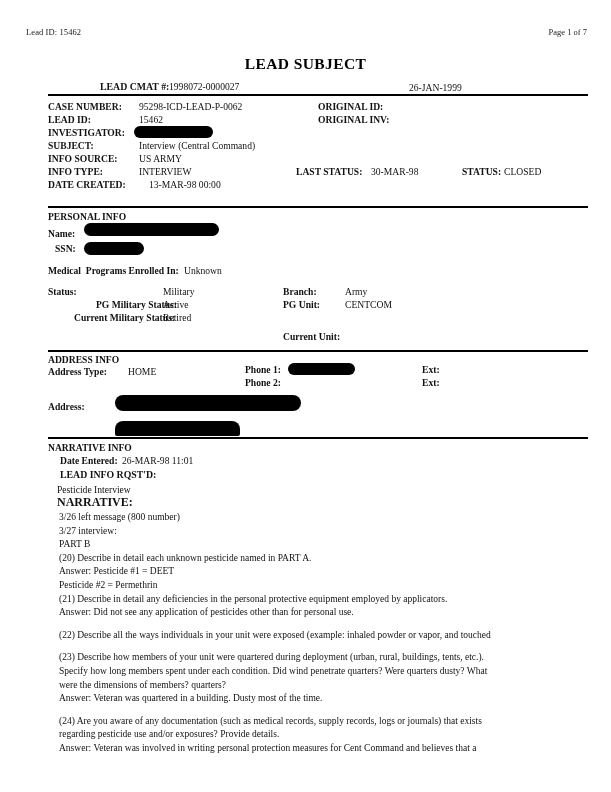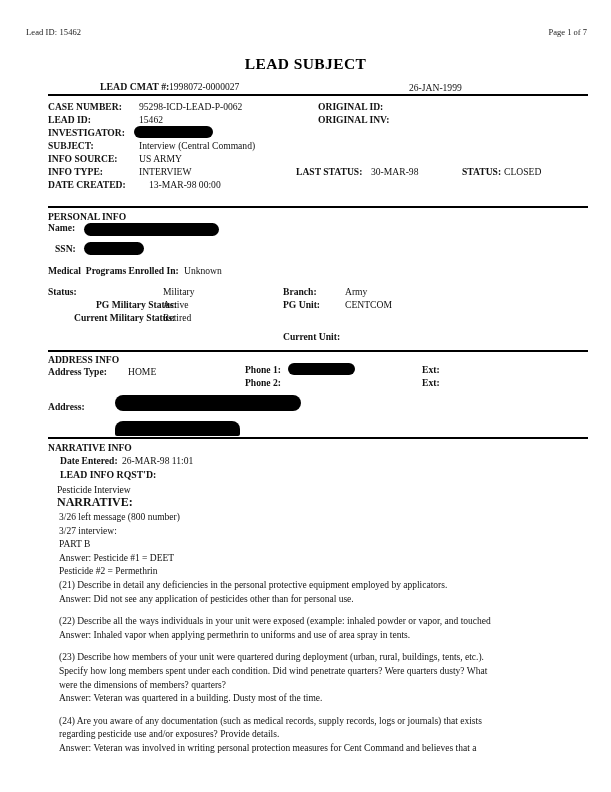--- a/index.html
+++ b/index.html
@@ -122,21 +122,21 @@
   <div class="t b" style="left:462px; top:166px;">STATUS:</div>
   <div class="t" style="left:504px; top:166px;">CLOSED</div>
 
   <div class="t b" style="left:48px; top:179px;">DATE CREATED:</div>
   <div class="t" style="left:149px; top:179px;">13-MAR-98 00:00</div>
 
   <div class="rule" style="top:206px;"></div>
 
   <div class="t b" style="left:48px; top:211px;">PERSONAL INFO</div>
 
-  <div class="t b" style="left:48px; top:222px;text-align:center;">Name:</div>
+  <div class="t b" style="left:48px; top:228px;text-align:center;">Name:</div>
   <div class="t" style="left:90px; top:224px;"></div>
   <div class="redact" style="left:84px; top:223px; width:135px; height:13px; border-radius:8px;"></div>
 
   <div class="t b" style="left:55px; top:243px;">SSN:</div>
   <div class="t" style="left:90px; top:243px;"></div>
   <div class="redact" style="left:84px; top:242px; width:60px; height:13px; border-radius:8px;"></div>
 
   <div class="t b" style="left:48px; top:265px;">Medical  Programs Enrolled In:</div>
   <div class="t" style="left:184px; top:265px;">Unknown</div>
 
@@ -186,27 +186,27 @@
 
   <div class="t b" style="left:60px; top:469px; font-size:9.8px;">LEAD INFO RQST'D:</div>
   <div class="t" style="left:57px; top:484px;">Pesticide Interview</div>
 
   <div class="t b" style="left:57px; top:497px; font-size:12px;">NARRATIVE:</div>
 
   <div class="narr" style="left:57px; top:510px; width:520px;">
     <p>3/26  left message (800 number)</p>
     <p>3/27 interview:</p>
     <p>PART B</p>
+    <p>(20)  Describe in detail each unknown pesticide named in PART A.</p>
     <p> Answer: Pesticide #1 = DEET</p>
     <p> Pesticide #2 = Permethrin</p>
     <p>(21)  Describe in detail any deficiencies in the personal protective equipment employed by applicators.</p>
     <p> Answer: Did not see any application of pesticides other than for personal use.</p>
     <div class="gap"></div>
     <p>(22)  Describe all the ways individuals in your unit were exposed (example: inhaled powder or vapor, and touched</p>
-    <p> Answer: Inhaled vapor when applying permethrin to uniforms and use of area spray in tents.</p>
     <div class="gap"></div>
     <p>(23)  Describe how members of your unit were quartered during deployment (urban, rural, buildings, tents, etc.).</p>
     <p>Specify how long members spent under each condition.  Did wind penetrate quarters?  Were quarters dusty?  What</p>
     <p>were the dimensions of members? quarters?</p>
     <p> Answer: Veteran was quartered in a building.  Dusty most of the  time.</p>
     <div class="gap"></div>
     <p>(24)  Are you aware of any documentation (such as medical records, supply records, logs or journals) that exists</p>
     <p>regarding pesticide use and/or exposures?  Provide details.</p>
     <p> Answer: Veteran was involved in writing personal protection measures for Cent Command and believes that a</p>
   </div>

